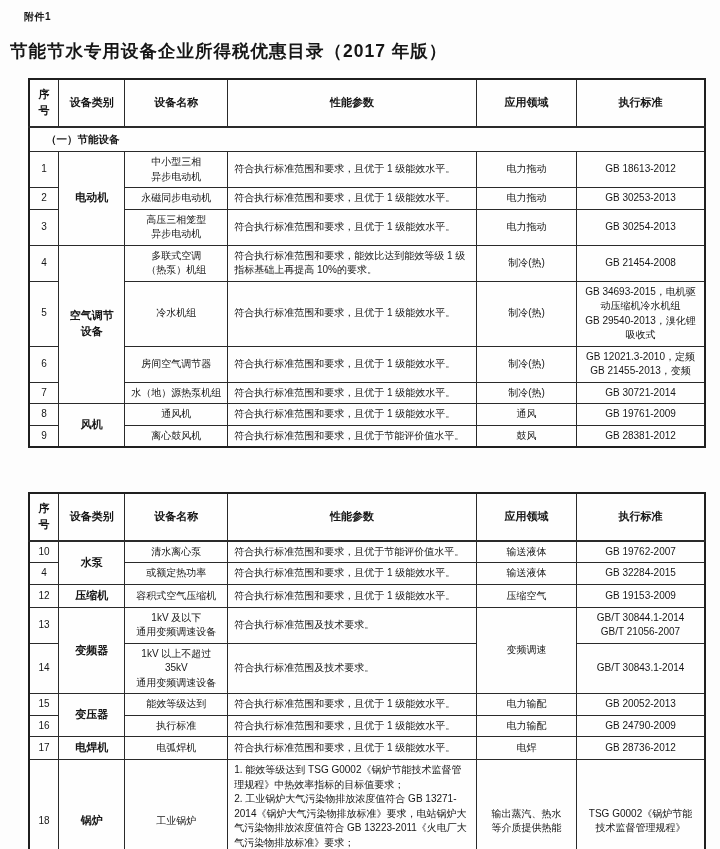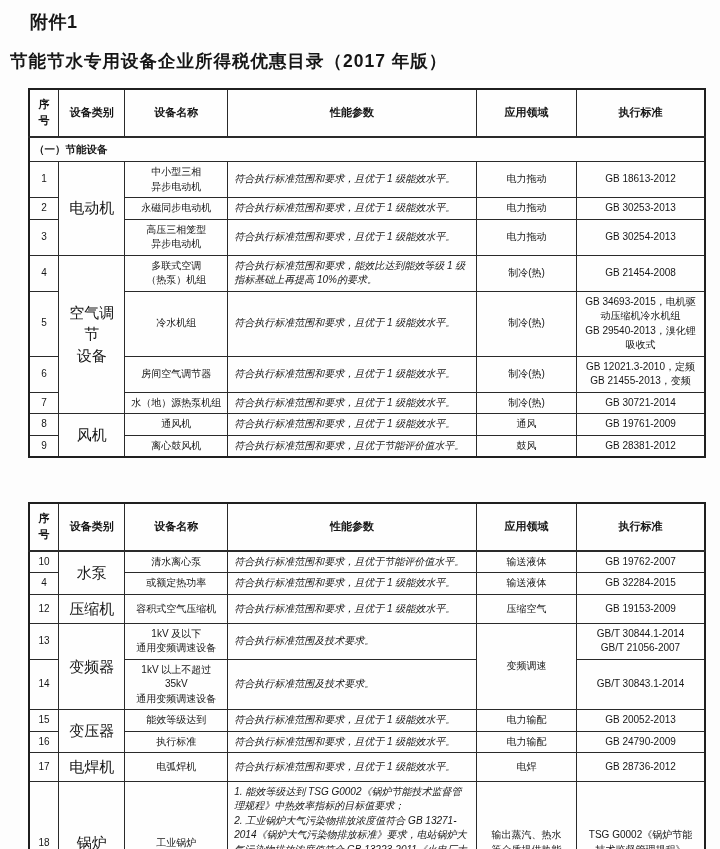--- a/index.html
+++ b/index.html
@@ -9,22 +9,22 @@
   }
   body {
     width: 720px;
     min-height: 849px;
     font-family: "Liberation Sans", "DejaVu Sans", sans-serif;
     color: #161616;
     box-sizing: border-box;
     padding-top: 10px;
   }
   .attachment {
-    margin-left: 30px;
-    font-size: 18px;
+    margin-left: 24px;
+    font-size: 10px;
     font-weight: bold;
     letter-spacing: 0.5px;
   }
   .doc-title {
     font-size: 17.5px;
     font-weight: bold;
     letter-spacing: 1px;
     margin: 15px 10px 15px 10px;
   }
   .tbl-zone {
@@ -57,31 +57,30 @@
   }
   table.catalog th {
     font-size: 11px;
     font-weight: bold;
     padding: 7px 4px;
     border-bottom-width: 2px;
   }
   table.catalog td.param {
     text-align: left;
     padding: 3px 6px;
-    font-style: italic;
   }
   table.catalog td.cat {
-    font-weight: normal;
-    font-size: 15px;
+    font-weight: bold;
+    font-size: 11px;
   }
   table.catalog td.section-cell {
     text-align: left;
     font-weight: bold;
     font-size: 10.5px;
-    padding: 4px 4px;
+    padding: 4px 16px;
   }
 </style>
 </head>
 <body>
 
 <div class="attachment">附件1</div>
 
 <div class="doc-title">节能节水专用设备企业所得税优惠目录（2017 年版）</div>
 
 <div class="tbl-zone">

